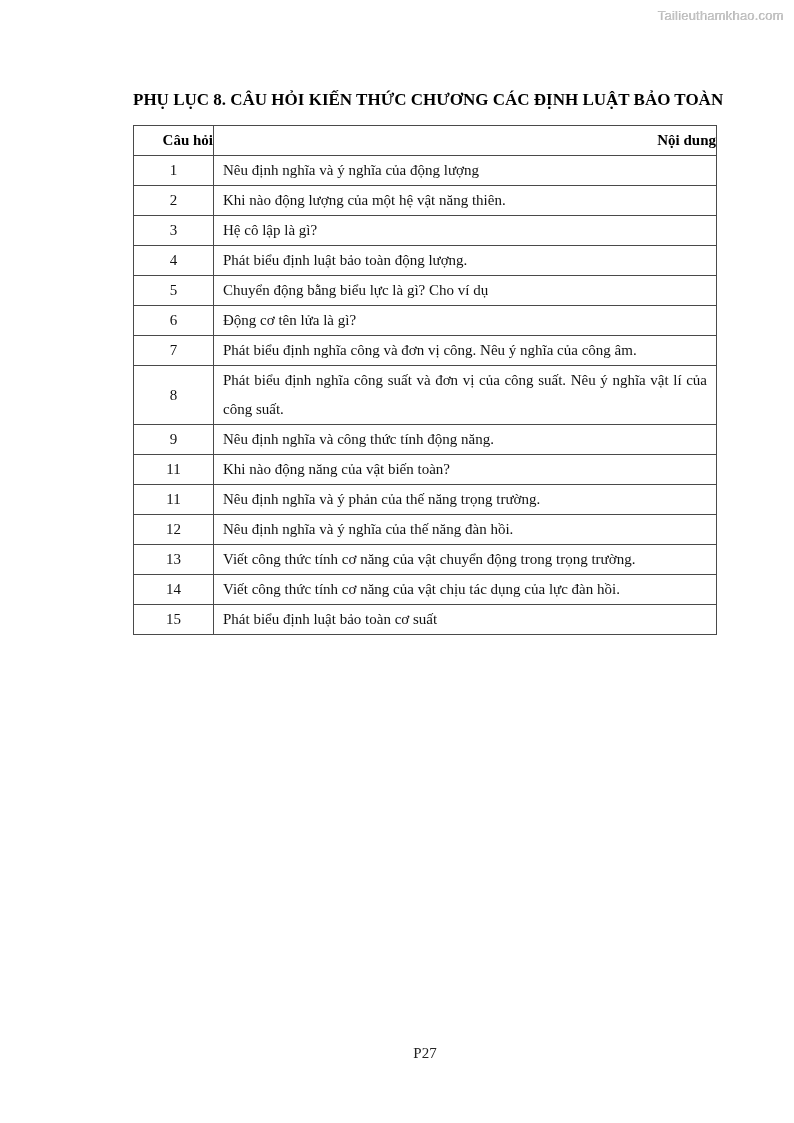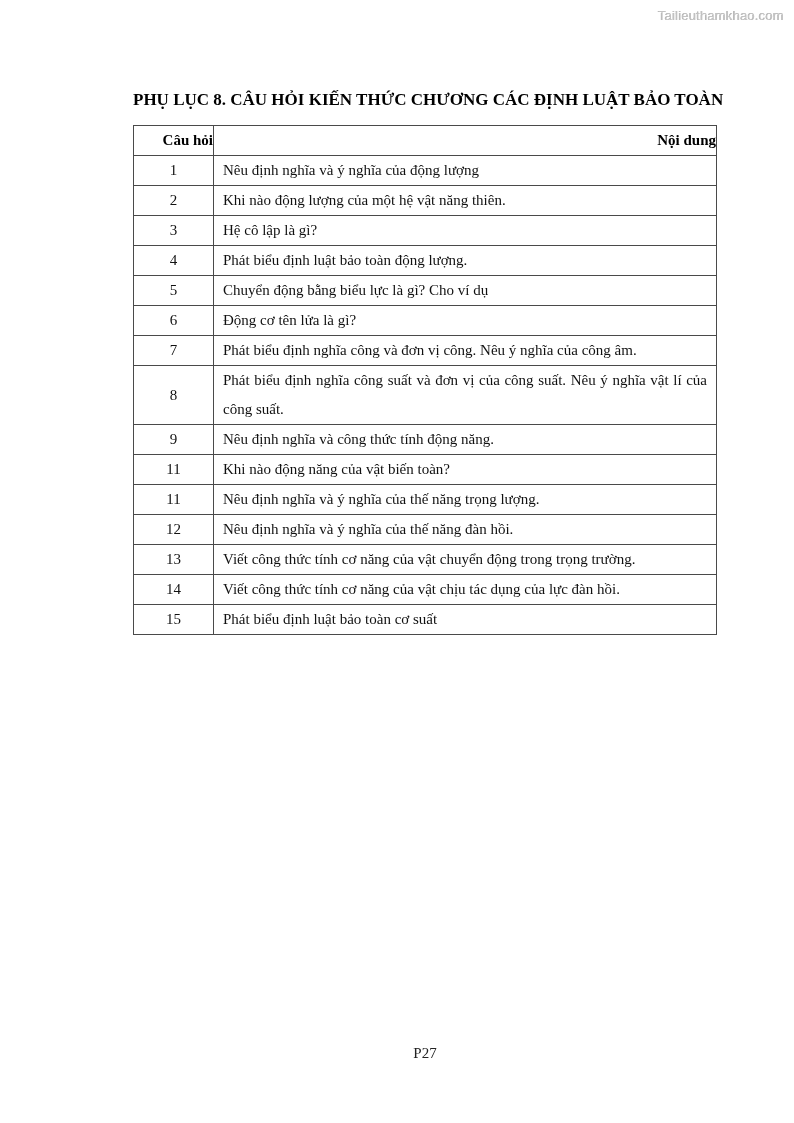--- a/index.html
+++ b/index.html
@@ -125,21 +125,21 @@
         <tr>
           <td class="num-cell">9</td>
           <td class="content-cell">Nêu định nghĩa và công thức tính động năng.</td>
         </tr>
         <tr>
           <td class="num-cell">11</td>
           <td class="content-cell">Khi nào động năng của vật biến toàn?</td>
         </tr>
         <tr>
           <td class="num-cell">11</td>
-          <td class="content-cell">Nêu định nghĩa và ý nghĩa của thế năng trọng lượng.</td>
+          <td class="content-cell">Nêu định nghĩa và ý phản của thế năng trọng trường.</td>
         </tr>
         <tr>
           <td class="num-cell">12</td>
           <td class="content-cell">Nêu định nghĩa và ý nghĩa của thế năng đàn hồi.</td>
         </tr>
         <tr>
           <td class="num-cell">13</td>
           <td class="content-cell">Viết công thức tính cơ năng của vật chuyển động trong trọng trường.</td>
         </tr>
         <tr>

